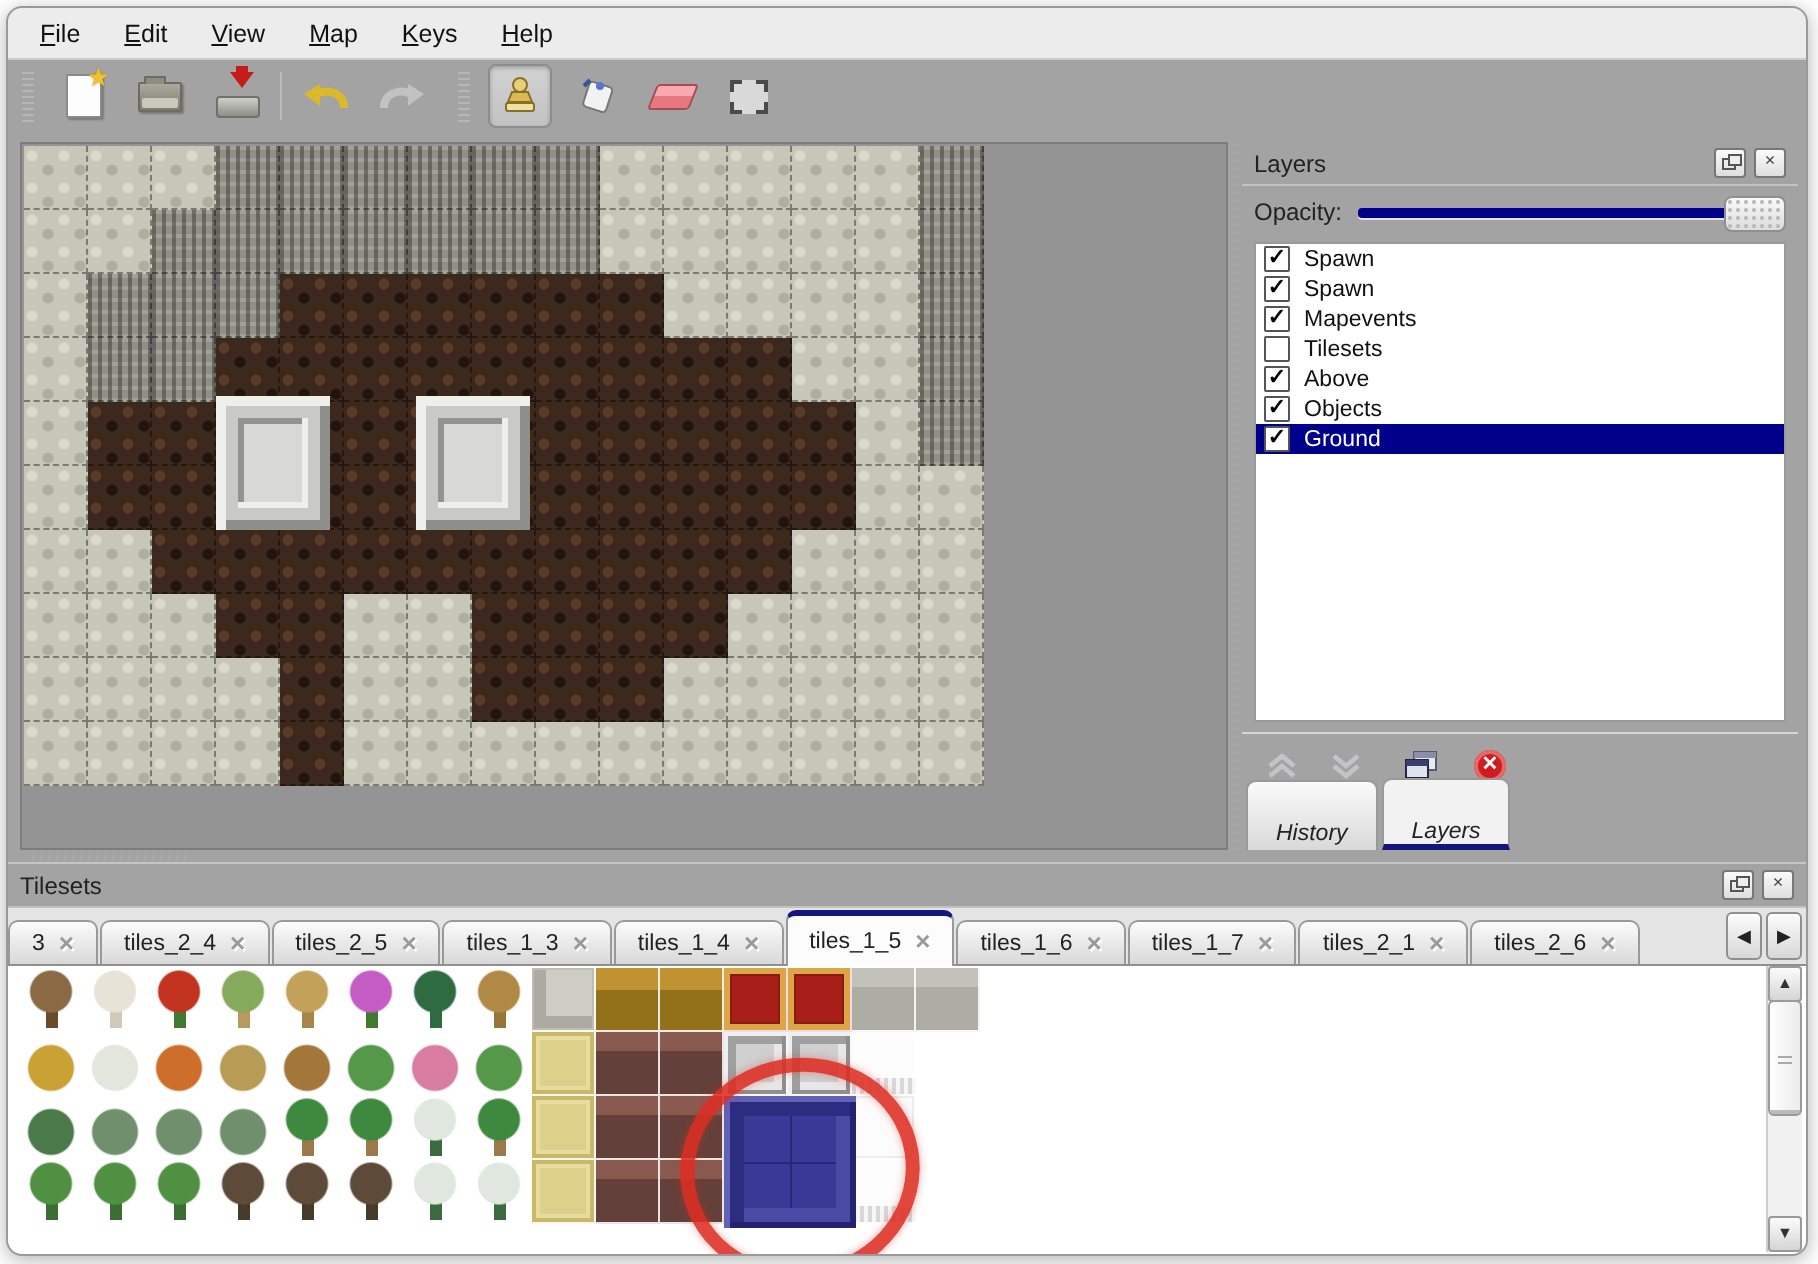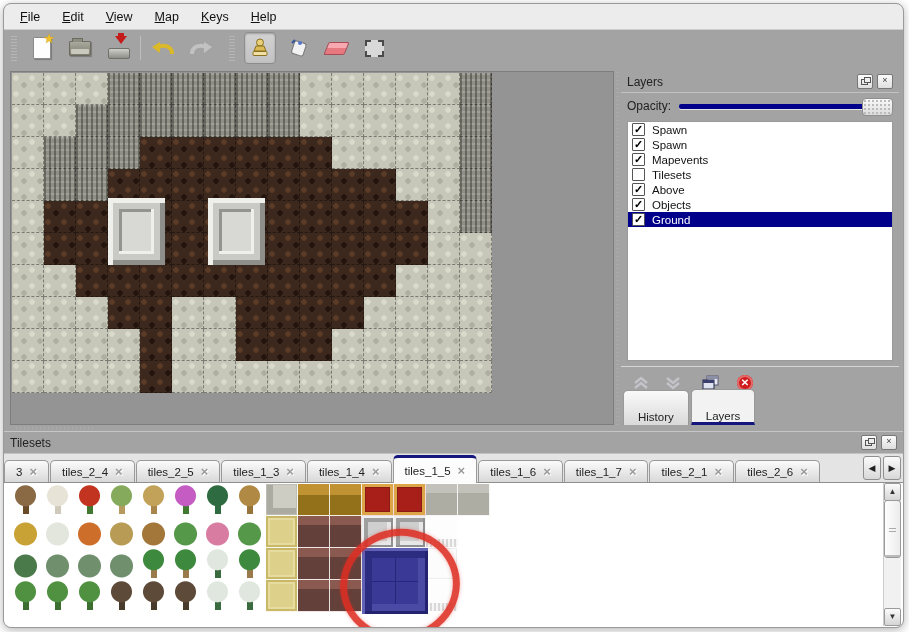--- a/index.html
+++ b/index.html
@@ -54,21 +54,21 @@
   .slider .groove{position:absolute;left:0;right:4px;top:6px;height:5px;background:#00008b;border-radius:2px;box-shadow:0 1px 0 rgba(255,255,255,.7);}
   .slider .handle{position:absolute;right:0;top:0;width:29px;height:16px;border:1px solid #8f8f8f;border-radius:4px;
     background:radial-gradient(circle at 50% 50%, #bbb 0.8px, transparent 1.2px) 0 0/4px 4px, linear-gradient(#fafafa,#dcdcdc);}
   .layerlist{flex:1;margin:2px 6px 0 6px;background:#fff;border:1px solid #9a9a9a;overflow:hidden;}
   .layer-row{height:15px;display:flex;align-items:center;gap:7px;padding-left:4px;font-size:11.5px;color:#111;}
   .layer-row.selected{background:#00008b;color:#fff;}
   .cb{width:11px;height:11px;background:#fff;border:1px solid #555;border-radius:1px;font-size:11px;line-height:10px;text-align:center;color:#000;font-weight:bold;flex:0 0 auto;}
   .layer-btnrow{height:32px;display:flex;align-items:center;gap:12px;padding-left:10px;margin-top:5px;border-top:1px solid #d5d5d5;flex:0 0 auto;}
   .del-btn{width:16px;height:16px;border-radius:50%;background:#cf1d1d;color:#fff;font-size:10px;font-weight:bold;text-align:center;line-height:16px;box-shadow:inset 0 0 0 2px #e46a6a;}
   .minitabs{height:26px;display:flex;align-items:flex-end;padding-left:2px;flex:0 0 auto;}
-  .minitab{padding:20px 14px 2px;font-size:11.5px;color:#222;border:1px solid #999;border-bottom:none;border-radius:5px 5px 0 0;background:linear-gradient(#fafafa,#d9d9d9);margin-right:2px;}
+  .minitab{padding:20px 14px 2px;font-size:11.5px;color:#222;border:1px solid #999;border-bottom:none;border-radius:5px 5px 0 0;background:linear-gradient(#fafafa,#d9d9d9);margin-right:2px;font-style:italic;}
   .minitab.active{background:#f2f2f2;border-bottom:3px solid #15157e;padding-bottom:0;}
   
   .hsplit{height:6px;background:repeating-linear-gradient(90deg,#aaa 0 1px,transparent 1px 4px) 12px center/80px 3px no-repeat;}
   
   .tilesets{flex:1;display:flex;flex-direction:column;border-top:1px solid #c6c6c6;}
   .ts-tabs{height:28px;display:flex;align-items:flex-end;background:#e4e4e4;border-bottom:1px solid #8f8f8f;padding-left:0;position:relative;flex:0 0 auto;}
   .ts-tab{height:21px;display:flex;align-items:center;gap:7px;padding:0 11px;font-size:11.5px;color:#222;
     border:1px solid #999;border-bottom:none;border-radius:5px 5px 0 0;background:linear-gradient(#fbfbfb,#d8d8d8);margin-right:1px;white-space:nowrap;}
   .ts-tab .x{color:#9a9a9a;font-weight:bold;font-size:13px;line-height:10px;text-shadow:1px 1px 0 #fff;}
   .ts-tab.active{height:25px;background:#fcfcfc;border-top:3px solid #15157e;position:relative;z-index:2;margin-bottom:-1px;}

